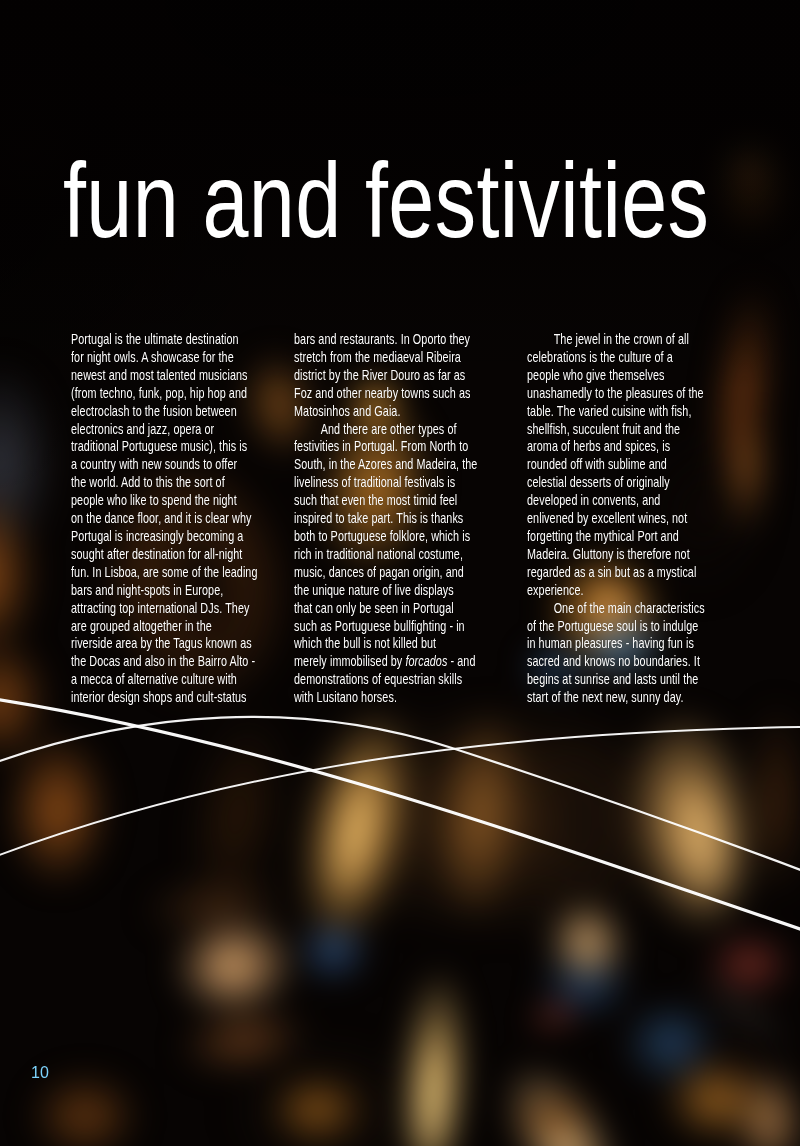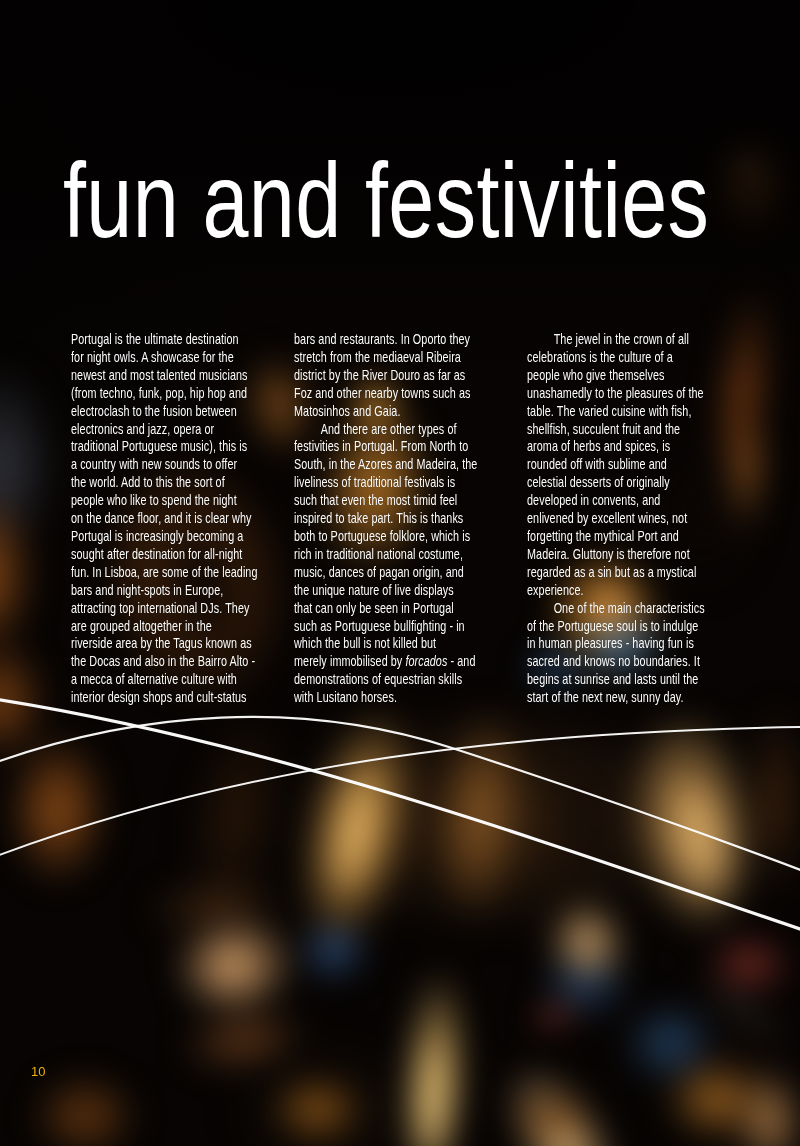--- a/index.html
+++ b/index.html
@@ -37,21 +37,21 @@
     position:absolute;top:0;width:300px;
     font-size:15px;line-height:17.9px;letter-spacing:0.1px;
     transform:scaleX(0.72);transform-origin:0 0;
     text-shadow:0 0 1px rgba(0,0,0,.35);
   }
   .col-1{left:71px;} .col-2{left:294px;} .col-3{left:527px;}
   .tl{white-space:nowrap;}
   .tl.ind{padding-left:37px;}
   .tl i{font-style:italic;}
   
-  .pageno{position:absolute;left:31px;top:1064px;color:#eab308;font-size:13px;text-align:center;}
+  .pageno{position:absolute;left:31px;top:1064px;color:#7dd3fc;font-size:16px;text-align:center;}
 </style>
 </head>
 <body>
 
 <div class="page">
 
   <div class="photo">
     <div class="blobs" id="blobs">
         <span class="blob" style="left: -30px; top: 30px; width: 170px; height: 230px; background: radial-gradient(closest-side, rgb(28, 15, 7) 12%, rgba(0, 0, 0, 0) 74%); transform: rotate(0deg); opacity: 0.7;"></span>
         <span class="blob" style="left: 742px; top: 152px; width: 78px; height: 120px; background: radial-gradient(closest-side, rgb(168, 96, 24) 12%, rgba(0, 0, 0, 0) 74%); transform: rotate(0deg); opacity: 1;"></span>

